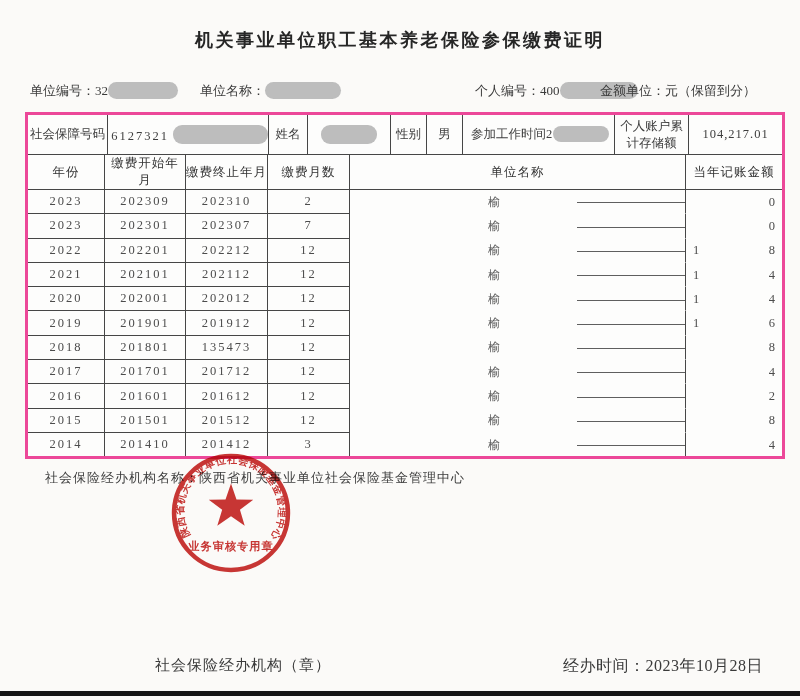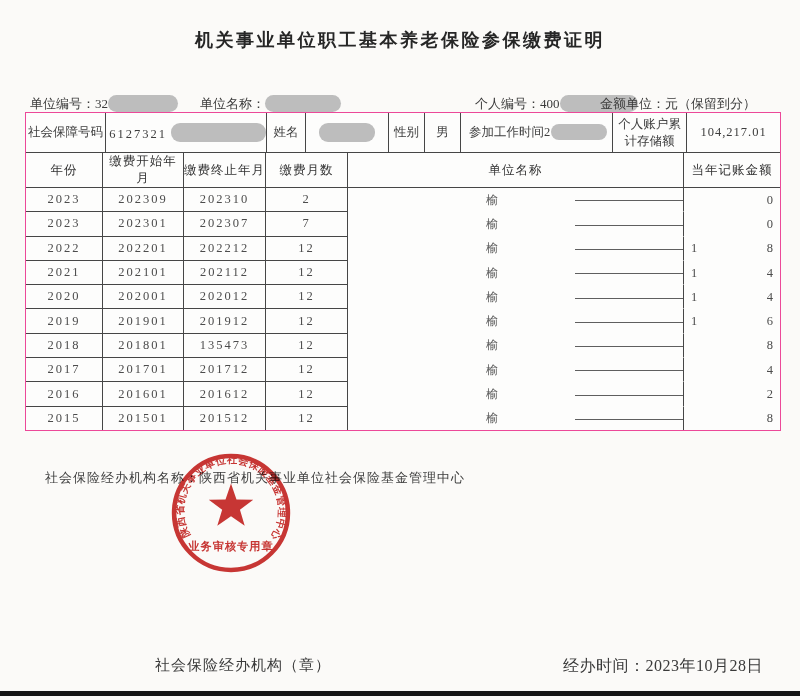--- a/index.html
+++ b/index.html
@@ -5,35 +5,35 @@
   html,body{margin:0;padding:0;}
   .page{
     position:relative;width:800px;height:700px;background:#fbfaf8;overflow:hidden;
     font-family:Liberation Serif, serif;color:#3a3a3a;
   }
   .title{
     position:absolute;top:28px;left:0;right:0;text-align:center;
     font-size:18px;font-weight:bold;letter-spacing:2.5px;color:#262626;
   }
   
-  .meta-row{position:absolute;top:95px;left:30px;width:750px;height:22px;font-size:13px;white-space:nowrap;}
+  .meta-row{position:absolute;top:82px;left:30px;width:750px;height:22px;font-size:13px;white-space:nowrap;}
   .meta-item{position:absolute;top:0;}
   .m-unitno{left:0;}
   .m-unitname{left:170px;}
   .m-personno{left:445px;}
   .m-amountunit{right:24px;}
   .redact{display:inline-block;background:#bdbdbd;border-radius:9px;vertical-align:-4px;}
   .r-meta{width:70px;height:17px;}
   .r-meta2{width:76px;height:17px;}
   .r-meta3{width:78px;height:17px;}
   .r-ssn{width:95px;height:19px;margin-left:4px;}
   .r-name{width:56px;height:19px;}
   .r-work{width:56px;height:16px;margin-left:1px;}
   
-  .doc-table{position:absolute;left:25px;top:112px;width:754px;border:1px solid #ec4899;background:#fdfdfc;}
+  .doc-table{position:absolute;left:25px;top:112px;width:754px;border:3px solid #ec4899;background:#fdfdfc;}
   table{border-collapse:separate;border-spacing:0;table-layout:fixed;width:100%;}
   td,th{border-right:1px solid #464646;border-bottom:1px solid #464646;overflow:hidden;padding:0;vertical-align:middle;}
   td:last-child,th:last-child{border-right:none;}
   
   .personal-table td{height:39px;font-size:12.5px;text-align:center;color:#3d3d3d;}
   .cell-left{text-align:left;padding-left:3px !important;}
   .ssn-val{letter-spacing:2px;white-space:nowrap;}
   .acct-label{font-size:12px;line-height:1.3;padding:0 3px !important;}
   .acct-val{font-size:13px;letter-spacing:1px;}
   .work-cell{font-size:12.5px;white-space:nowrap;}
@@ -263,20 +263,34 @@
       <td>12</td>
       <td class="c-unit">
         <span class="unit-char">榆</span>
         <span class="unit-strike"></span>
       </td>
       <td class="c-amount">
         <span class="amt-lead"></span>
         <span class="amt-tail">8</span>
       </td>
     </tr>
+          <tr>
+      <td>2014</td>
+      <td>201410</td>
+      <td>201412</td>
+      <td>3</td>
+      <td class="c-unit">
+        <span class="unit-char">榆</span>
+        <span class="unit-strike"></span>
+      </td>
+      <td class="c-amount">
+        <span class="amt-lead"></span>
+        <span class="amt-tail">4</span>
+      </td>
+    </tr>
         </tbody>
     </table>
   </div>
 
   <div class="org-line">社会保险经办机构名称：陕西省机关事业单位社会保险基金管理中心</div>
 
   <svg class="stamp" viewBox="0 0 122 122">
     <circle cx="61" cy="61" r="56" fill="none" stroke="#c5211f" stroke-width="4.5"></circle>
     <polygon fill="#c5211f" points="61,32 66.4,47.6 82.9,47.9 69.8,57.8 74.5,73.6 61,64.2 47.5,73.6 52.3,57.8 39.1,47.9 55.6,47.6"></polygon>
     <defs>

